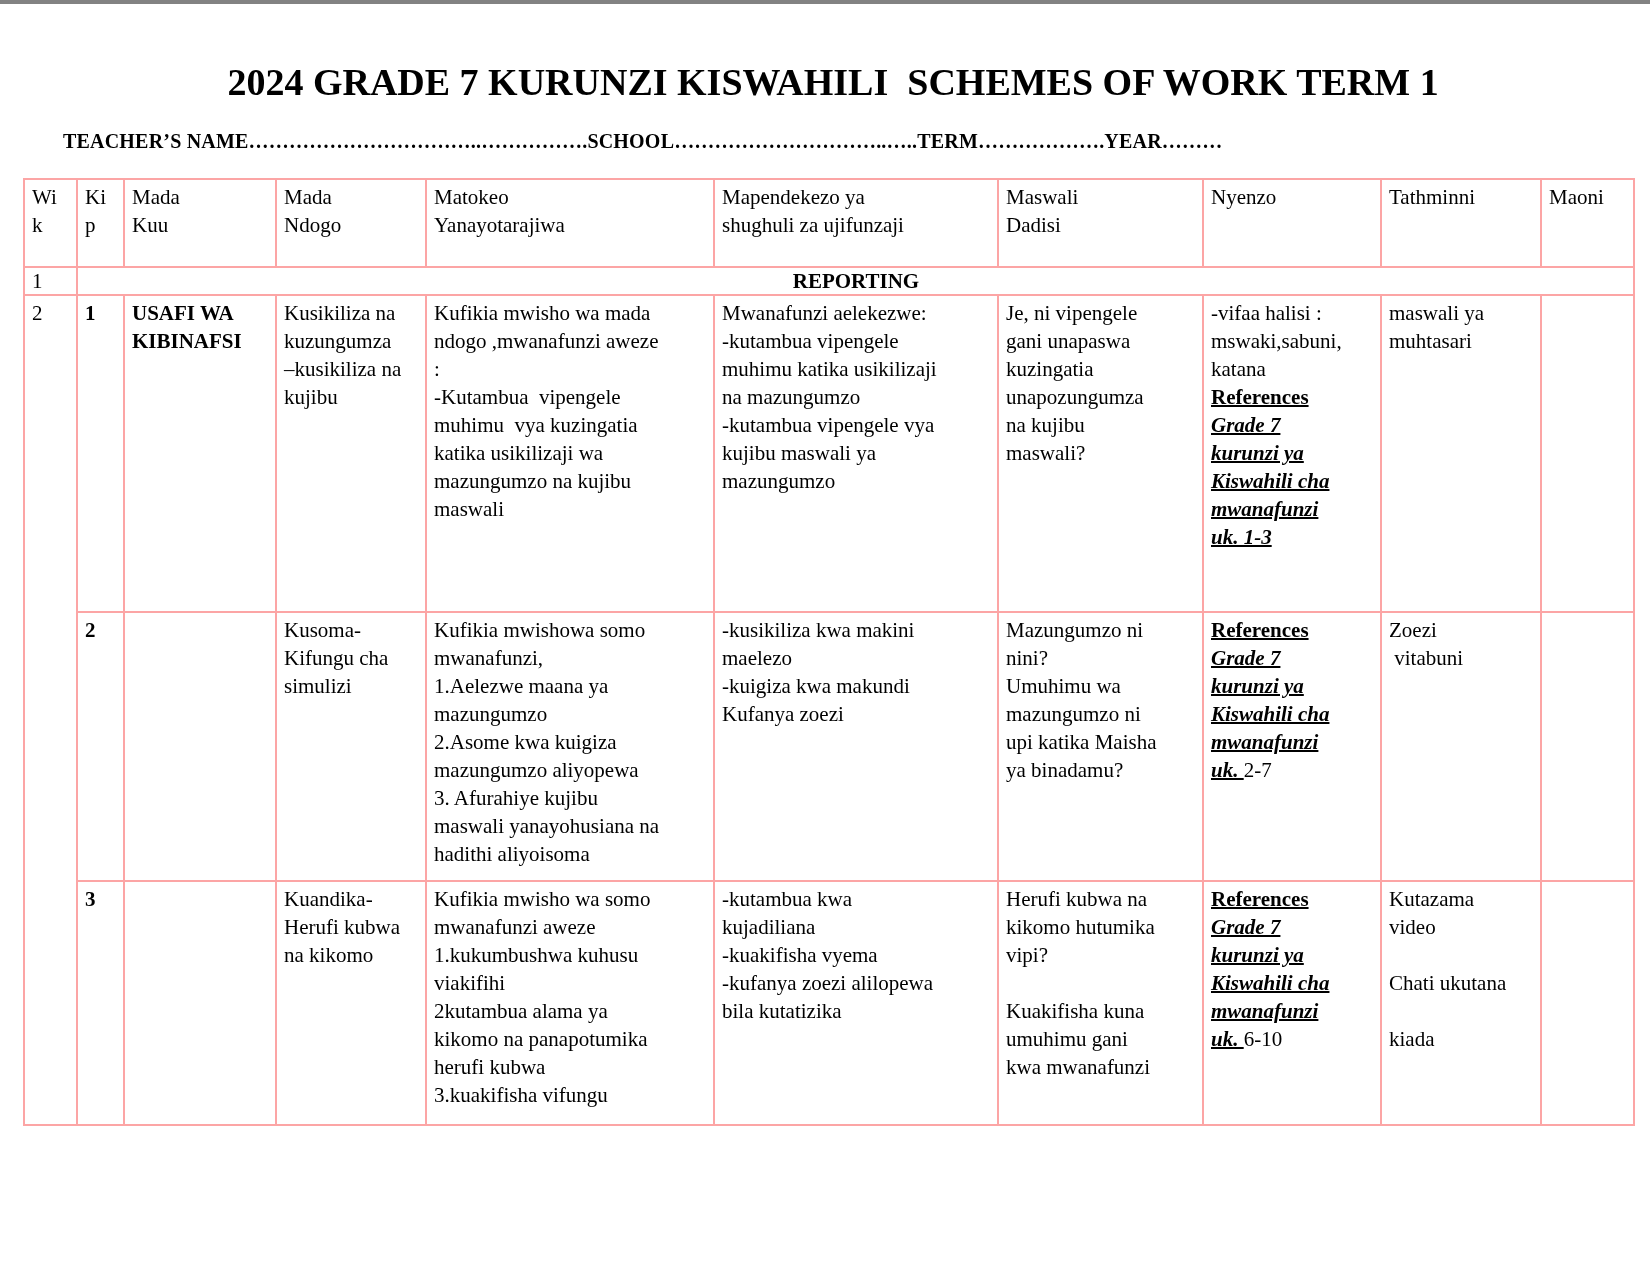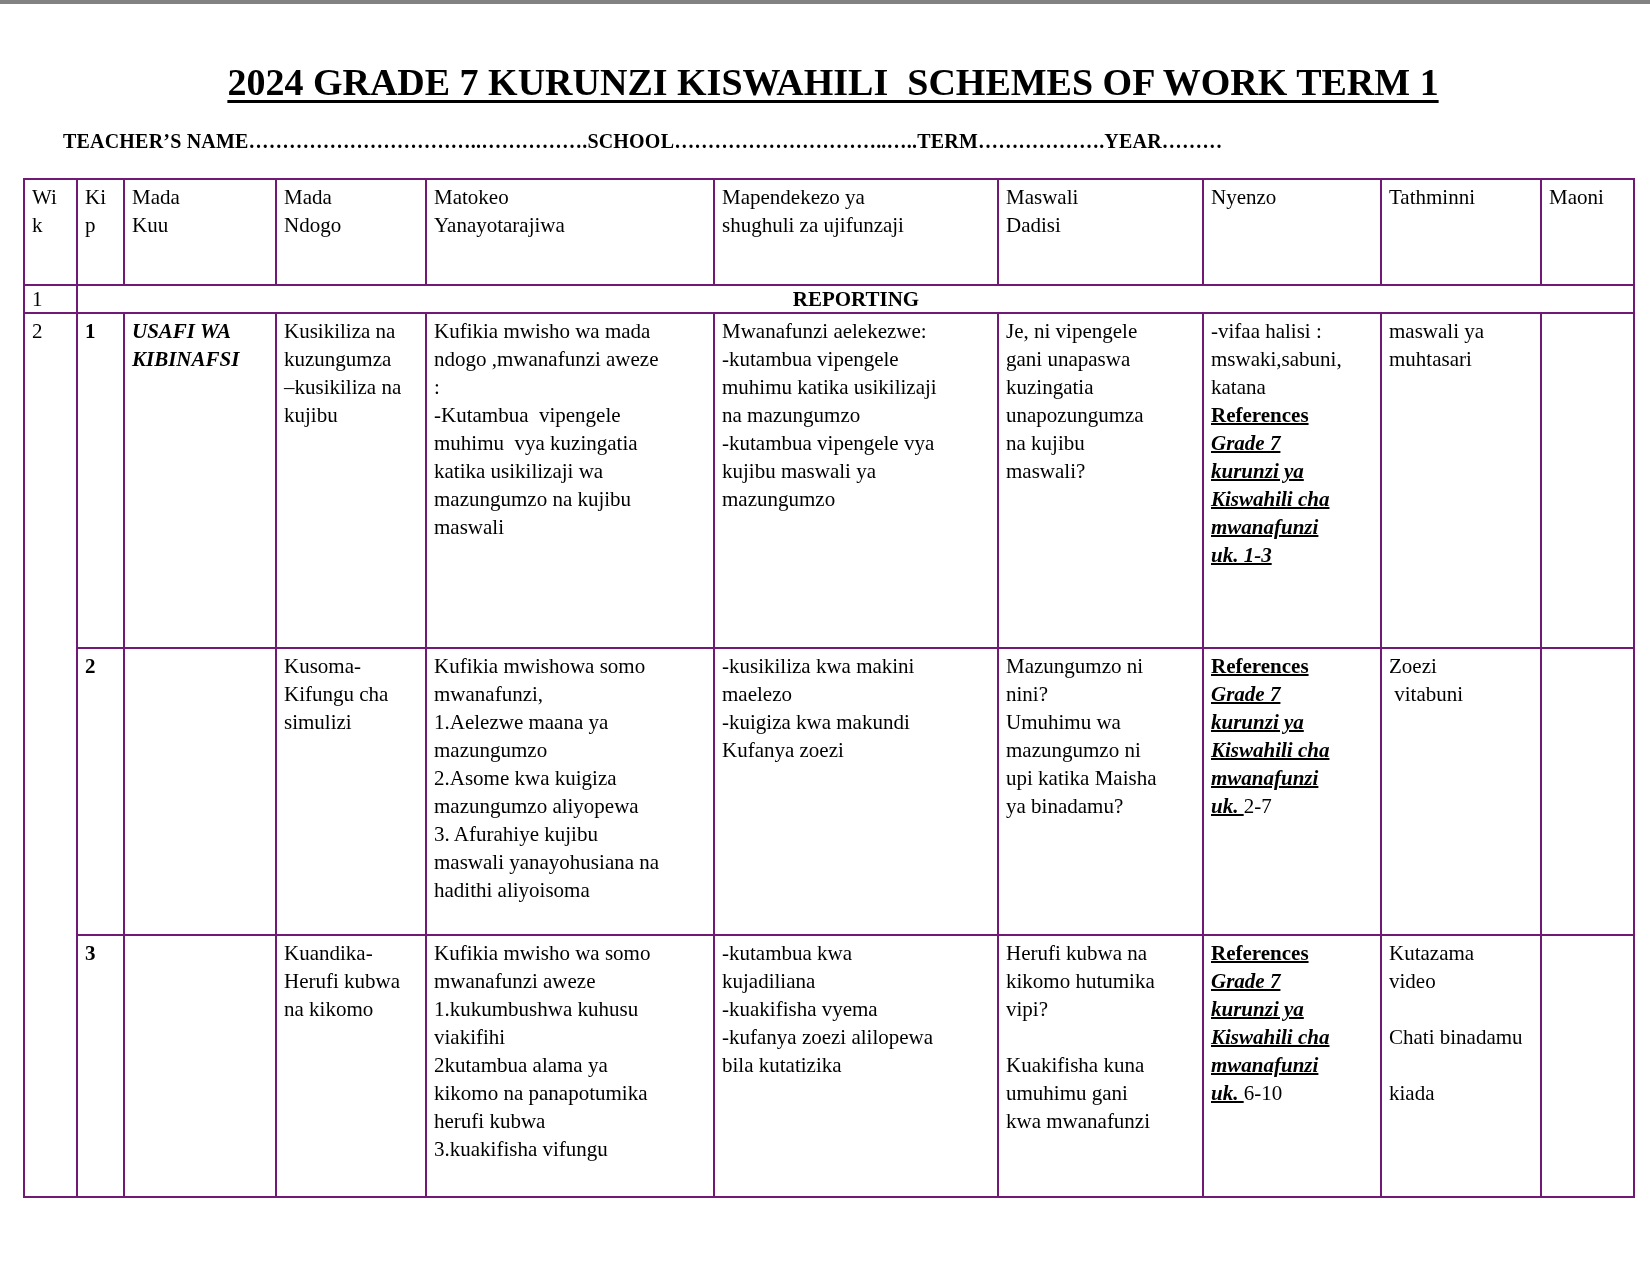--- a/index.html
+++ b/index.html
@@ -17,59 +17,58 @@
     background:#828282;
   }
   h1.doc-title {
     margin:62px 0 0 0;
     text-align:center;
     font-size:38px;
     font-weight:bold;
     line-height:1.1;
   }
   h1.doc-title .u {
-    text-decoration:underline;
     text-decoration-thickness:3px;
     text-underline-offset:5px;
     white-space:pre;
     margin-left:16px;
   }
   .teacher-line {
     margin:26px 0 0 63px;
     font-size:20px;
     font-weight:bold;
     white-space:pre;
     letter-spacing:0.2px;
   }
   table.schemes {
     position:absolute;
     left:23px; top:178px;
     width:1610px;
     border-collapse:collapse;
     table-layout:fixed;
   }
   .schemes th, .schemes td {
-    border:2px solid #701a75;
+    border:2px solid #fca5a5;
     vertical-align:top;
     text-align:left;
-    padding:3px 6px 18px 7px;
+    padding:3px 6px 0 7px;
     font-size:21px;
     line-height:28px;
     font-weight:normal;
     white-space:pre-wrap;
     overflow:hidden;
   }
   tr.head-row th { height:83px; }
   tr.reporting-row td { height:22px; line-height:24px; padding-top:1px; padding-bottom:1px; }
   td.reporting-cell { text-align:center; font-weight:bold;margin-left:43px; }
   tr.row-a td { height:312px; }
   tr.row-b td { height:264px; }
   tr.row-c td { height:239px; }
   td.kip-cell { font-weight:bold; }
-  td.mada-kuu-cell { font-weight:bold;font-style:italic; }
+  td.mada-kuu-cell { font-weight:bold; }
   .ref-title {
     font-weight:bold;
     text-decoration:underline;
     text-decoration-thickness:2px;
     font-family:Liberation Serif, serif;
   }
   .ref-body, .ref-uk {
     font-weight:bold;
     font-style:italic;
     text-decoration:underline;
@@ -228,19 +227,19 @@
 Kuakifisha kuna
 umuhimu gani
 kwa mwanafunzi</td>
     <td><div><span class="ref-title">References</span></div><div class="ref-body">Grade 7
 kurunzi ya
 Kiswahili cha
 mwanafunzi</div><div><span class="ref-uk">uk. </span><span class="ref-pages">6-10</span></div></td>
     <td>Kutazama
 video
 
-Chati binadamu
+Chati ukutana
 
 kiada</td>
     <td></td>
   </tr>
 </tbody>
   </table>
 
 </body></html>

